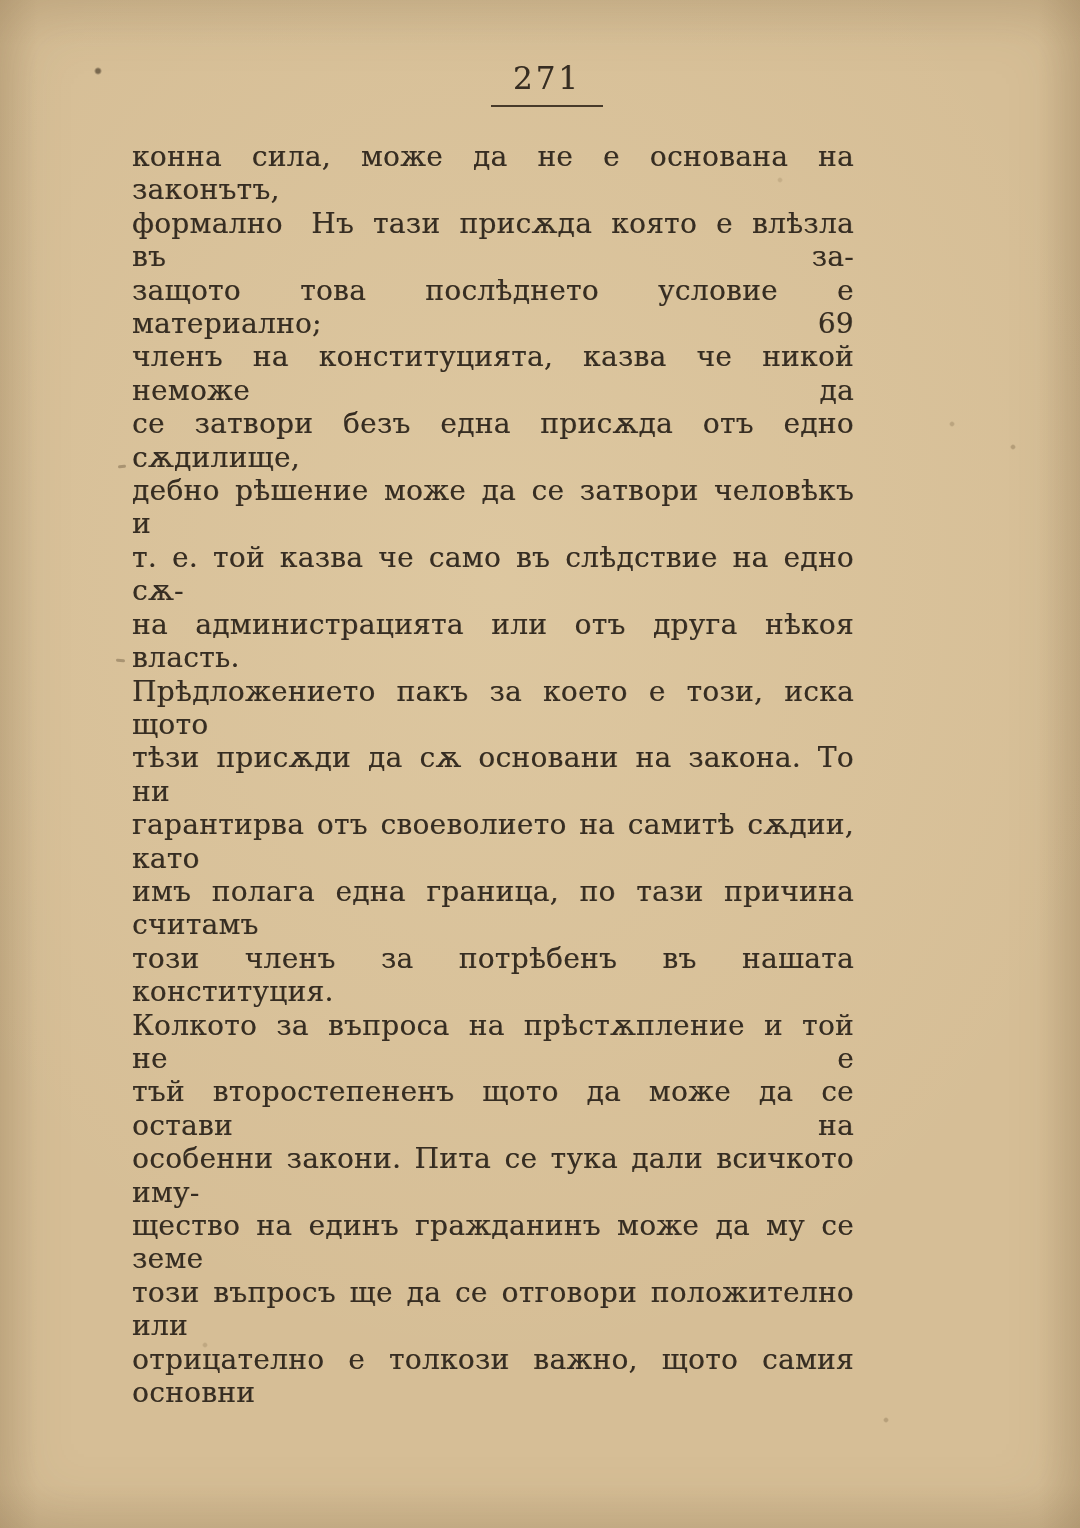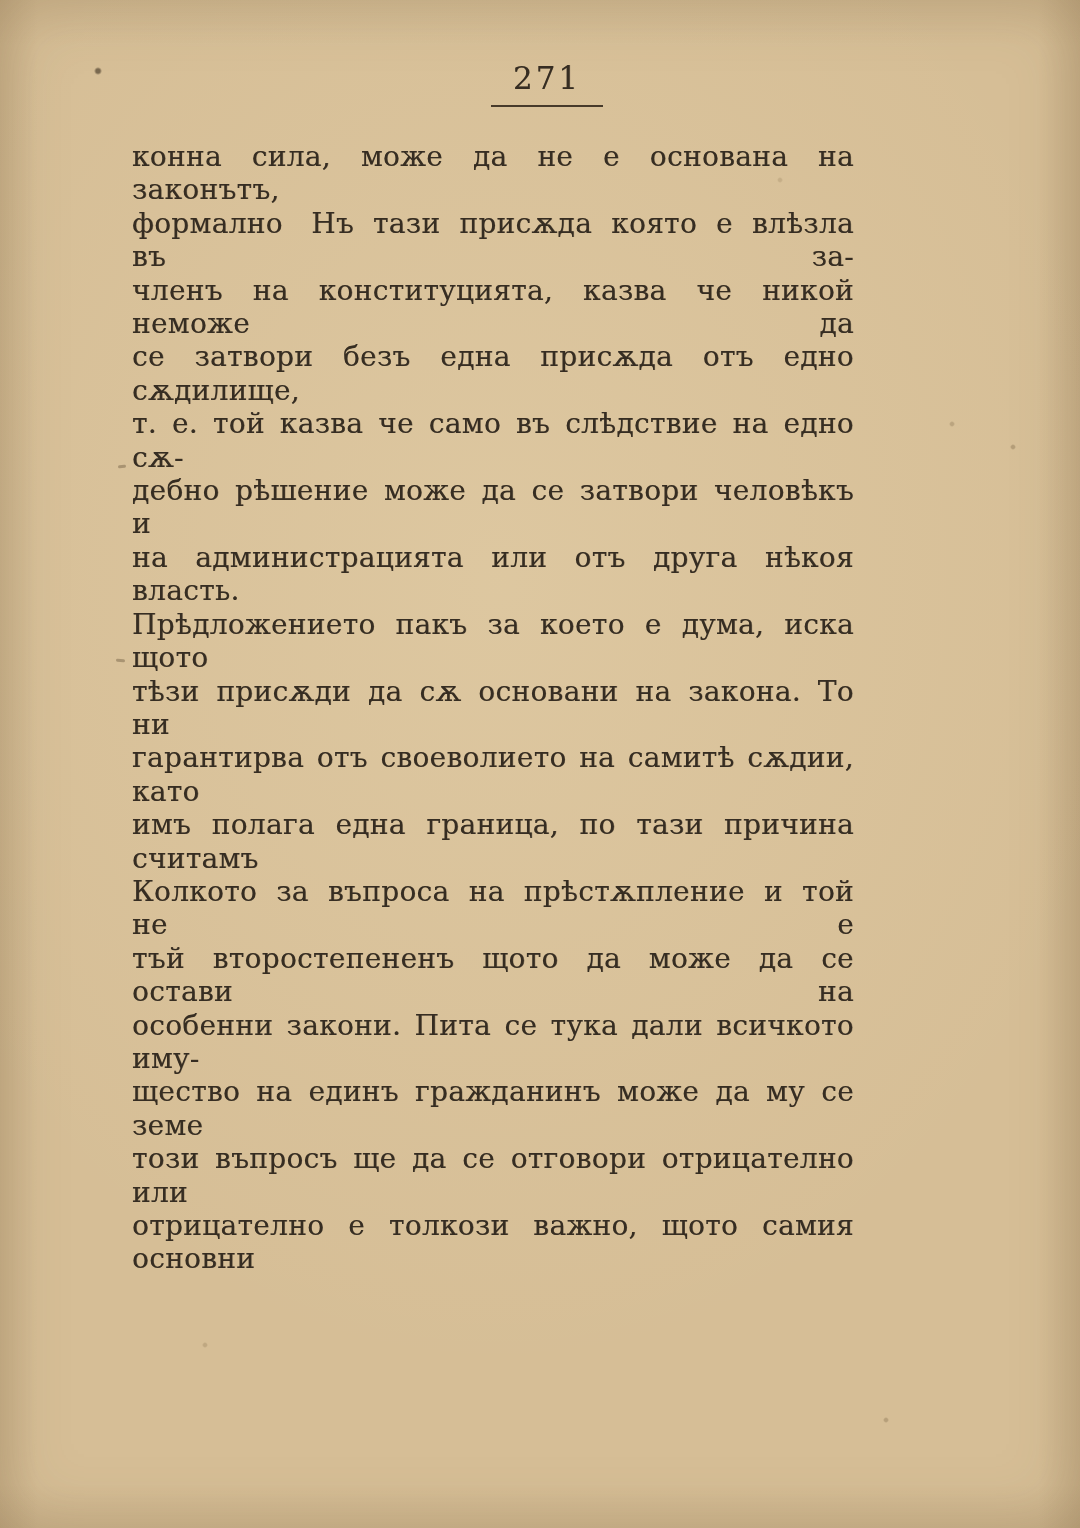--- a/index.html
+++ b/index.html
@@ -73,33 +73,35 @@
 
 <div class="page">
   <div class="page-number-wrap">
     <span class="page-number">271</span>
   </div>
 
   <div class="text-block" id="content">
       <div class="paragraph">
         <div class="line">конна сила, може да не е основана на законътъ,</div>
         <div class="line">формално Нъ тази присѫда която е влѣзла въ за-</div>
+        <div class="line">защото това послѣднето условие е материално; 69</div>
         <div class="line">членъ на конституцията, казва че никой неможе да</div>
         <div class="line">се затвори безъ една присѫда отъ едно сѫдилище,</div>
+        <div class="line">дебно рѣшение може да се затвори человѣкъ и</div>
         <div class="line">т. е. той казва че само въ слѣдствие на едно сѫ-</div>
-        <div class="line">дебно рѣшение може да се затвори человѣкъ и</div>
         <div class="line">на администрацията или отъ друга нѣкоя власть.</div>
-        <div class="line">Прѣдложението пакъ за което е дума, иска щото</div>
+        <div class="line">Прѣдложението пакъ за което е този, иска щото</div>
         <div class="line">тѣзи присѫди да сѫ основани на закона. То ни</div>
         <div class="line">гарантирва отъ своеволието на самитѣ сѫдии, като</div>
         <div class="line">имъ полага една граница, по тази причина считамъ</div>
+        <div class="line">този членъ за потрѣбенъ въ нашата конституция.</div>
         <div class="line">Колкото за въпроса на прѣстѫпление и той не е</div>
         <div class="line">тъй второстепененъ щото да може да се остави на</div>
         <div class="line">особенни закони. Пита се тука дали всичкото иму-</div>
         <div class="line">щество на единъ гражданинъ може да му се земе</div>
-        <div class="line">този въпросъ ще да се отговори отрицателно или</div>
+        <div class="line">този въпросъ ще да се отговори положително или</div>
         <div class="line">отрицателно е толкози важно, щото самия основни</div>
       </div>
     </div>
 
   <div class="mark m1"></div>
   <div class="mark m2"></div>
 </div>
 
 </body></html>

